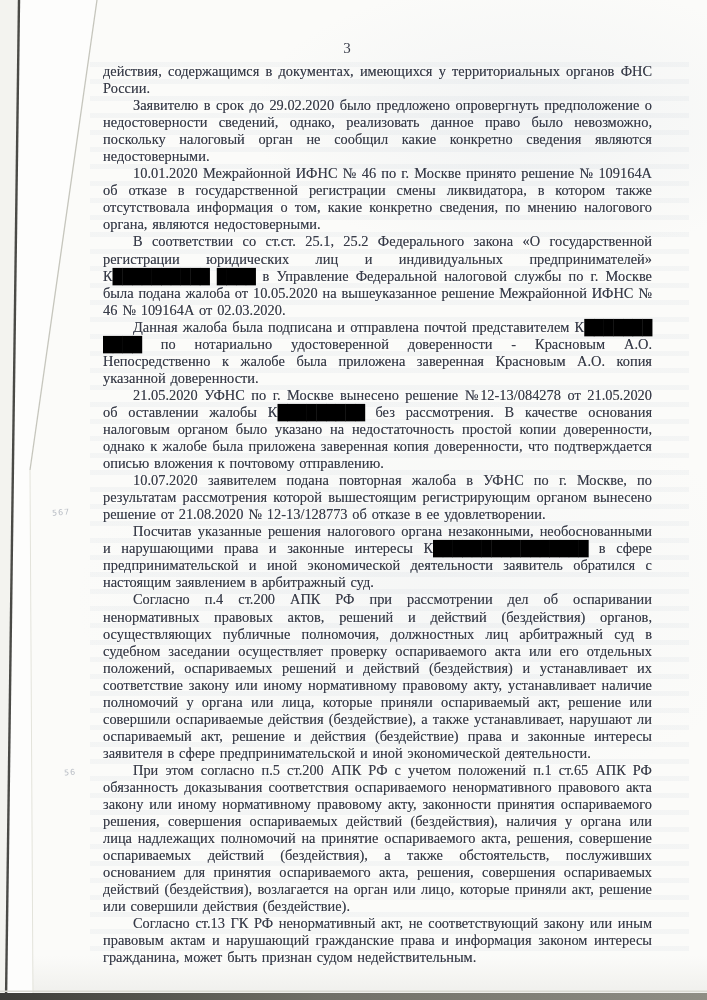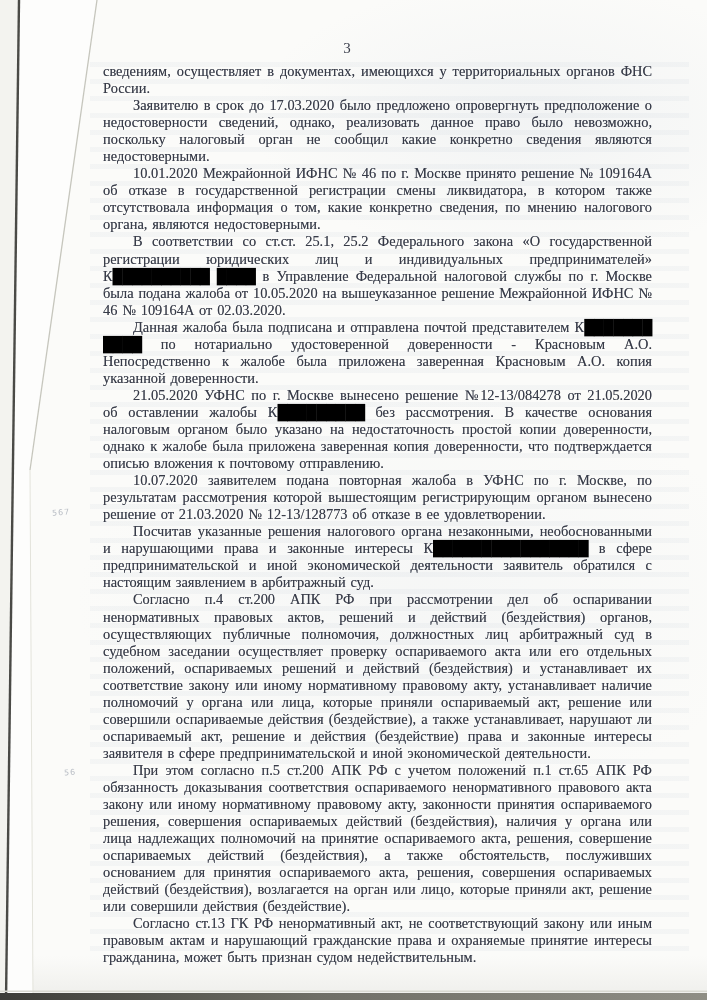--- a/index.html
+++ b/index.html
@@ -114,26 +114,26 @@
     <rect x="0" y="993" width="707" height="7" fill="url(#bottomEdge)"></rect>
   </svg>
 
   <div class="pagenum">3</div>
 
   <div class="artifact a1">387</div>
   <div class="artifact a2">567</div>
   <div class="artifact a3">56</div>
 
   <div class="content">
-    <p class="no-indent">сведениям, осуществляет в документах, имеющихся у территориальных органов ФНС России.</p>
-    <p>Заявителю в срок до 17.03.2020 было предложено опровергнуть предположение о недостоверности сведений, однако, реализовать данное право было невозможно, поскольку налоговый орган не сообщил какие конкретно сведения являются недостоверными.</p>
+    <p class="no-indent">действия, содержащимся в документах, имеющихся у территориальных органов ФНС России.</p>
+    <p>Заявителю в срок до 29.02.2020 было предложено опровергнуть предположение о недостоверности сведений, однако, реализовать данное право было невозможно, поскольку налоговый орган не сообщил какие конкретно сведения являются недостоверными.</p>
     <p>10.01.2020 Межрайонной ИФНС № 46 по г. Москве принято решение № 109164А об отказе в государственной регистрации смены ликвидатора, в котором также отсутствовала информация о том, какие конкретно сведения, по мнению налогового органа, являются недостоверными.</p>
     <p>В соответствии со ст.ст. 25.1, 25.2 Федерального закона «О государственной регистрации юридических лиц и индивидуальных предпринимателей» К<span class="redact">██████████</span> <span class="redact">████</span> в Управление Федеральной налоговой службы по г. Москве была подана жалоба от 10.05.2020 на вышеуказанное решение Межрайонной ИФНС № 46 № 109164А от 02.03.2020.</p>
     <p>Данная жалоба была подписана и отправлена почтой представителем К<span class="redact">███████</span> <span class="redact">████</span> по нотариально удостоверенной доверенности - Красновым А.О. Непосредственно к жалобе была приложена заверенная Красновым А.О. копия указанной доверенности.</p>
     <p>21.05.2020 УФНС по г. Москве вынесено решение №12-13/084278 от 21.05.2020 об оставлении жалобы К<span class="redact">█████████</span> без рассмотрения. В качестве основания налоговым органом было указано на недостаточность простой копии доверенности, однако к жалобе была приложена заверенная копия доверенности, что подтверждается описью вложения к почтовому отправлению.</p>
-    <p>10.07.2020 заявителем подана повторная жалоба в УФНС по г. Москве, по результатам рассмотрения которой вышестоящим регистрирующим органом вынесено решение от 21.03.2020 № 12-13/128773 об отказе в ее удовлетворении.</p>
+    <p>10.07.2020 заявителем подана повторная жалоба в УФНС по г. Москве, по результатам рассмотрения которой вышестоящим регистрирующим органом вынесено решение от 21.08.2020 № 12-13/128773 об отказе в ее удовлетворении.</p>
     <p>Посчитав указанные решения налогового органа незаконными, необоснованными и нарушающими права и законные интересы К<span class="redact">████████████████</span> в сфере предпринимательской и иной экономической деятельности заявитель обратился с настоящим заявлением в арбитражный суд.</p>
     <p>Согласно п.4 ст.200 АПК РФ при рассмотрении дел об оспаривании ненормативных правовых актов, решений и действий (бездействия) органов, осуществляющих публичные полномочия, должностных лиц арбитражный суд в судебном заседании осуществляет проверку оспариваемого акта или его отдельных положений, оспариваемых решений и действий (бездействия) и устанавливает их соответствие закону или иному нормативному правовому акту, устанавливает наличие полномочий у органа или лица, которые приняли оспариваемый акт, решение или совершили оспариваемые действия (бездействие), а также устанавливает, нарушают ли оспариваемый акт, решение и действия (бездействие) права и законные интересы заявителя в сфере предпринимательской и иной экономической деятельности.</p>
     <p>При этом согласно п.5 ст.200 АПК РФ с учетом положений п.1 ст.65 АПК РФ обязанность доказывания соответствия оспариваемого ненормативного правового акта закону или иному нормативному правовому акту, законности принятия оспариваемого решения, совершения оспариваемых действий (бездействия), наличия у органа или лица надлежащих полномочий на принятие оспариваемого акта, решения, совершение оспариваемых действий (бездействия), а также обстоятельств, послуживших основанием для принятия оспариваемого акта, решения, совершения оспариваемых действий (бездействия), возлагается на орган или лицо, которые приняли акт, решение или совершили действия (бездействие).</p>
-    <p>Согласно ст.13 ГК РФ ненормативный акт, не соответствующий закону или иным правовым актам и нарушающий гражданские права и охраняемые принятие интересы гражданина, может быть признан судом недействительным.</p>
+    <p>Согласно ст.13 ГК РФ ненормативный акт, не соответствующий закону или иным правовым актам и нарушающий гражданские права и информация законом интересы гражданина, может быть признан судом недействительным.</p>
   </div>
 
 </div>
 
 </body></html>

